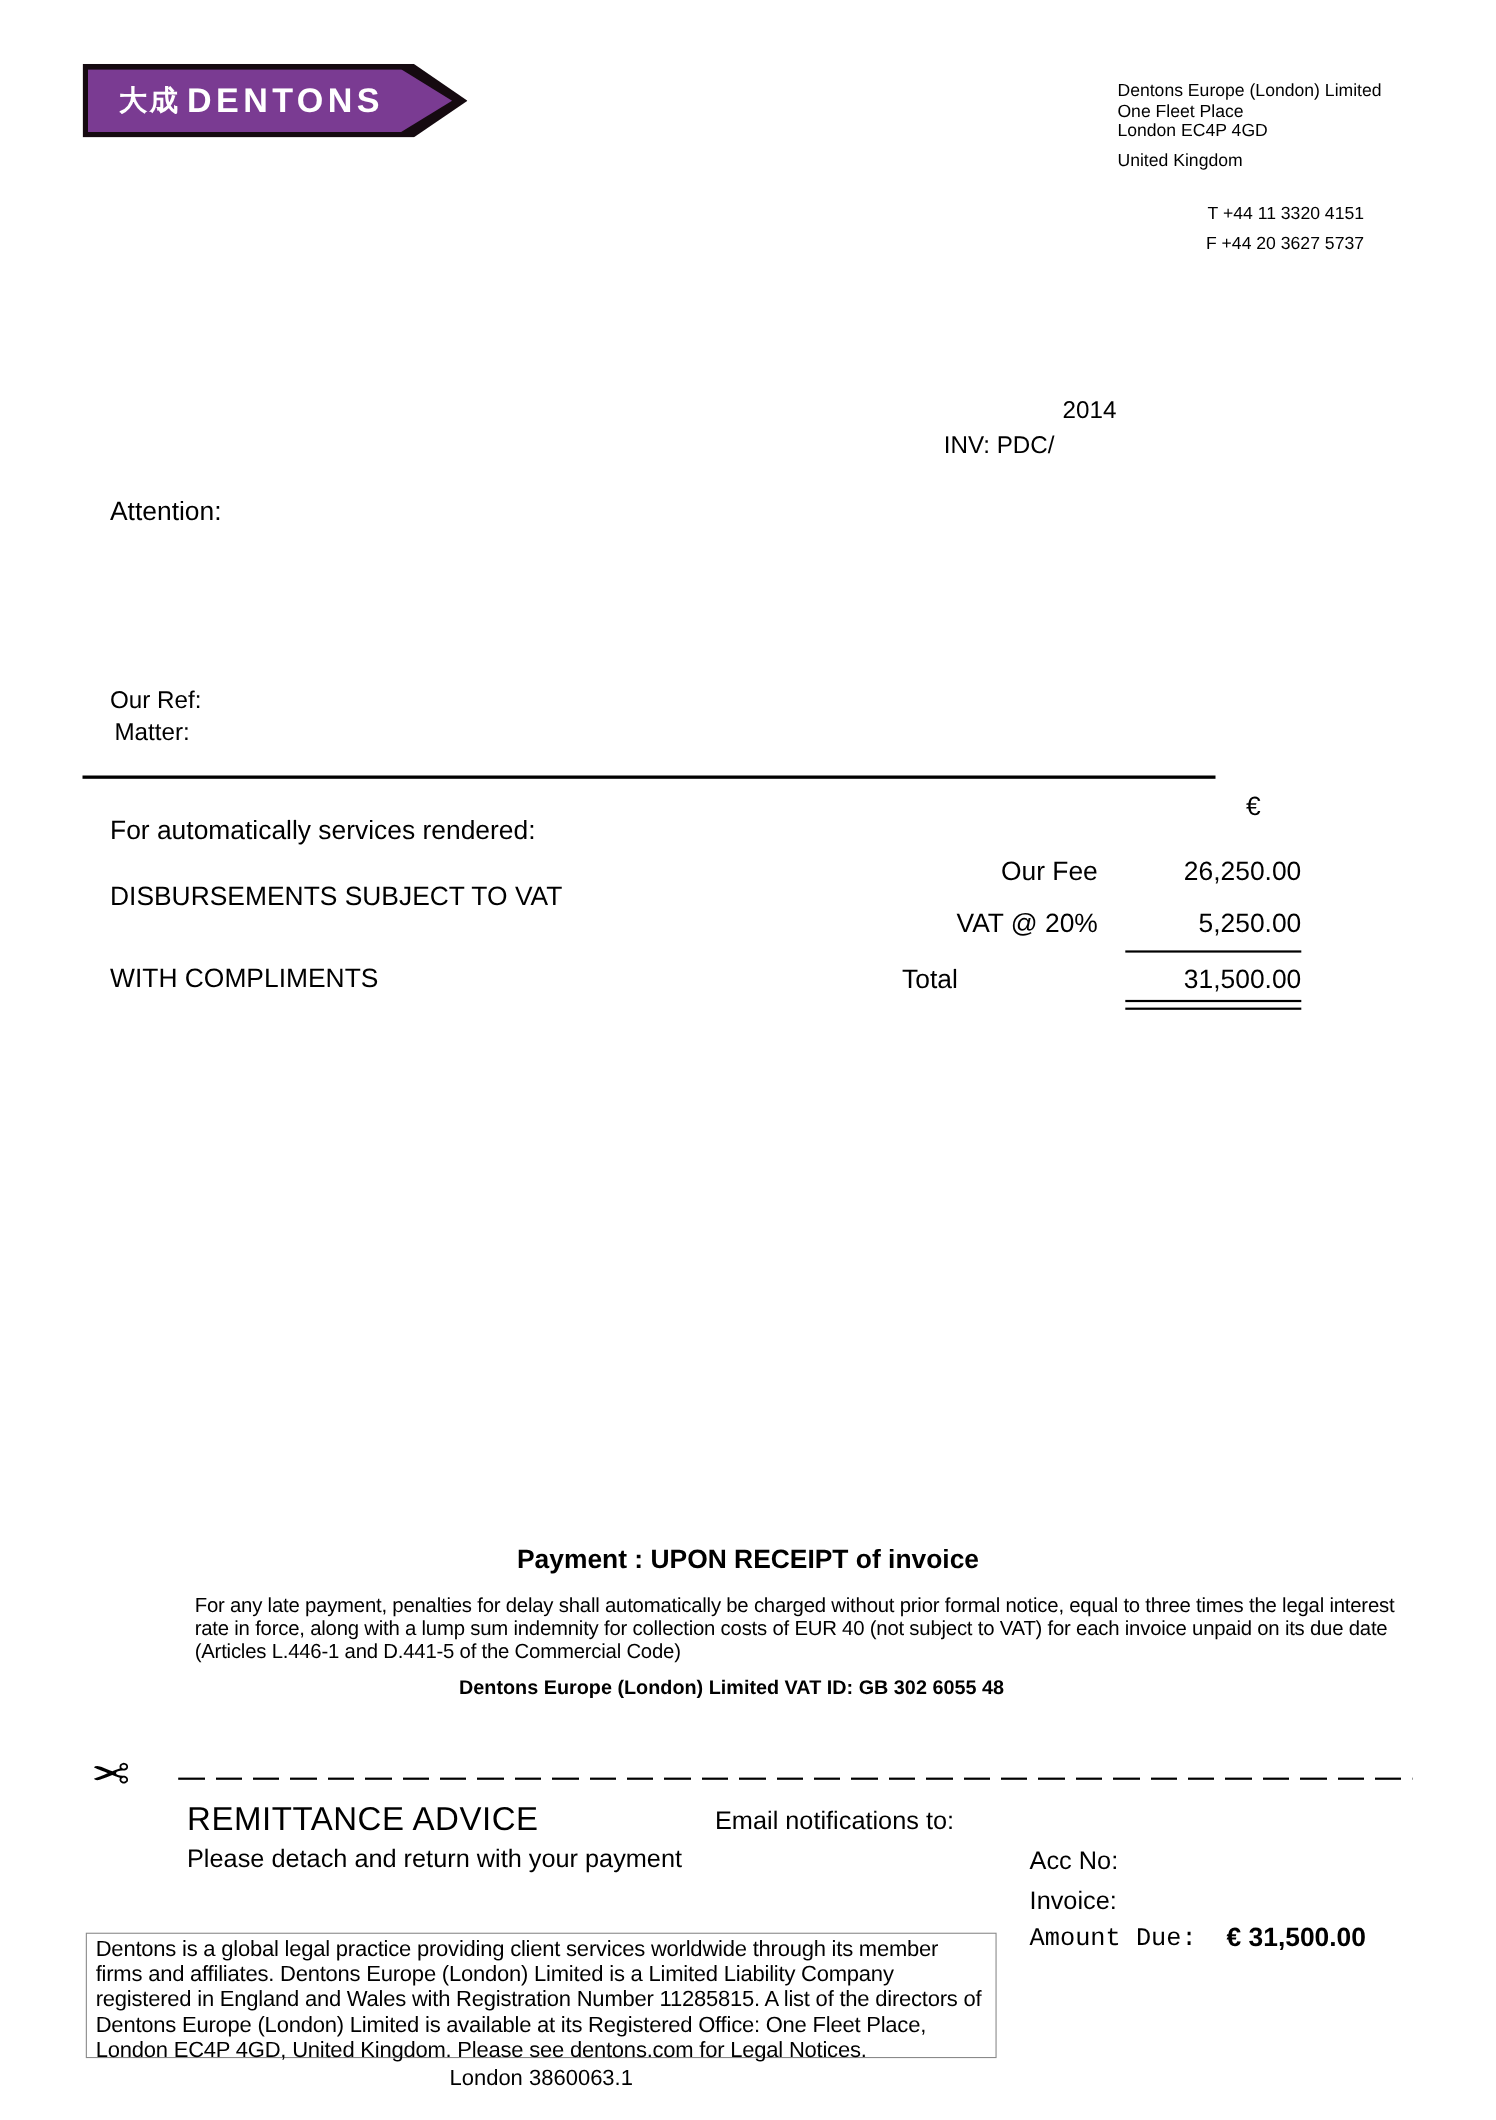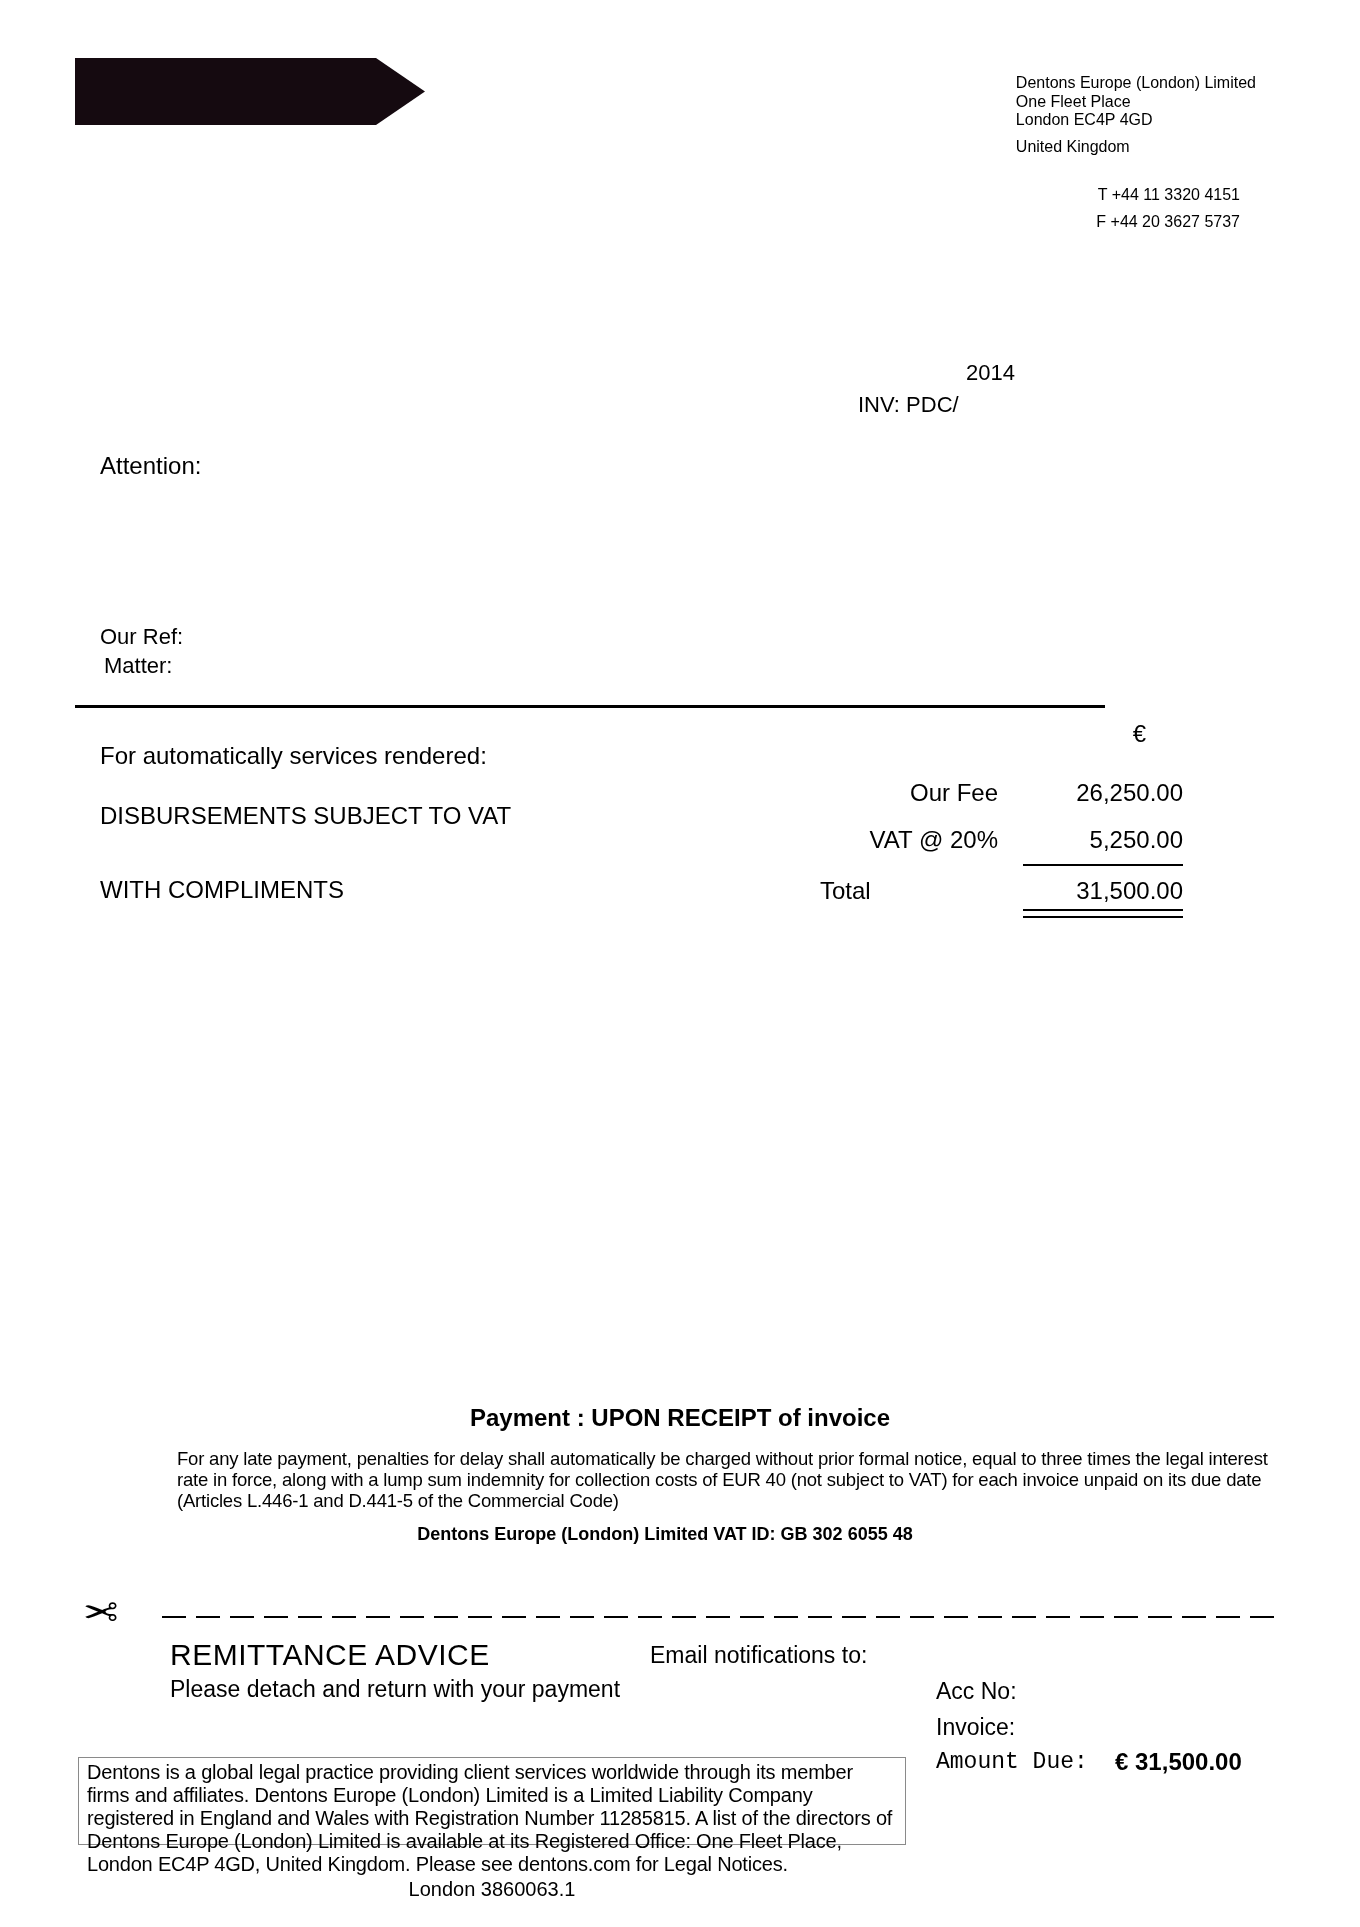--- a/index.html
+++ b/index.html
@@ -75,33 +75,37 @@
   .rem-title    { left: 170px; top: 1638px; font-size: 30px; letter-spacing: 0.5px; }
   .rem-subtitle { left: 170px; top: 1676px; font-size: 23px; }
   .email-label  { left: 650px; top: 1642px; font-size: 23px; }
   .acc-label    { left: 936px; top: 1678px; font-size: 23px; }
   .invoice-label{ left: 936px; top: 1714px; font-size: 23px; }
   .amount-label { left: 936px; top: 1749px; font-size: 23px; font-family: Liberation Mono, monospace; }
   .amount-value { left: 1115px; top: 1748px; font-size: 24px; font-weight: bold; }
 
   
   .footer-box {
-    left: 78px; top: 1757px; width: 828px; height: 88px;
+    left: 78px; top: 1757px; width: 828px; height: 114px;
     border: 1px solid #8a8a8a;
     padding: 3px 8px 0 8px;
     font-size: 20px; line-height: 23px; letter-spacing: -0.2px;
     overflow: visible;
   }
   .doc-ref { left: 78px; top: 1878px; width: 828px; text-align: center; font-size: 20px; }
 </style>
 </head>
 <body>
 
 <div class="abs logo-wrap">
   <div class="logo-black" style="background: rgb(21, 10, 16);"></div>
+  <div class="logo-purple" style="background: rgb(122, 59, 146);">
+    <span class="logo-cjk">大成</span>
+    <span class="logo-name">DENTONS</span>
+  </div>
 </div>
 
 <div class="abs letterhead">
   <div>Dentons Europe (London) Limited</div>
   <div>One Fleet Place</div>
   <div>London EC4P 4GD</div>
   <div class="uk">United Kingdom</div>
 </div>
 <div class="abs phone-block">
   <div>T +44 11 3320 4151</div>

